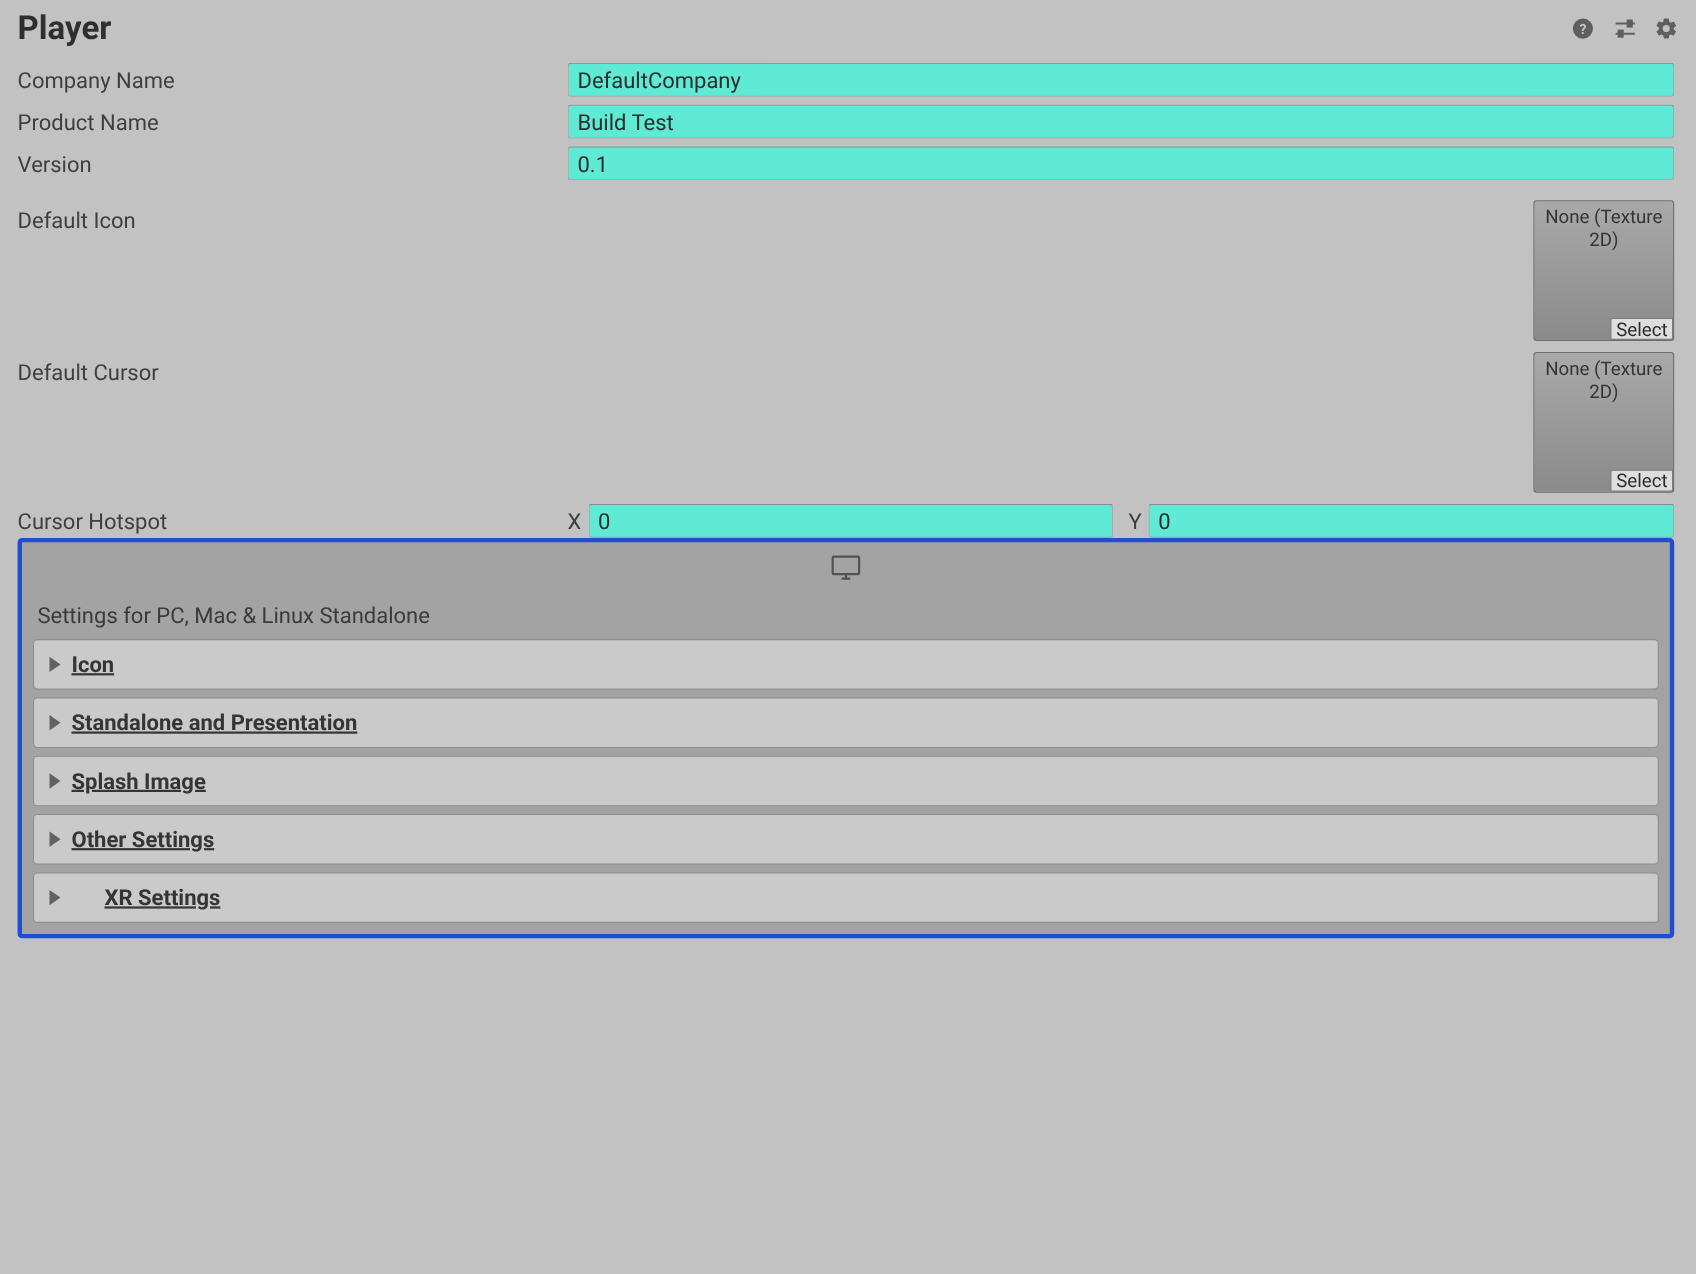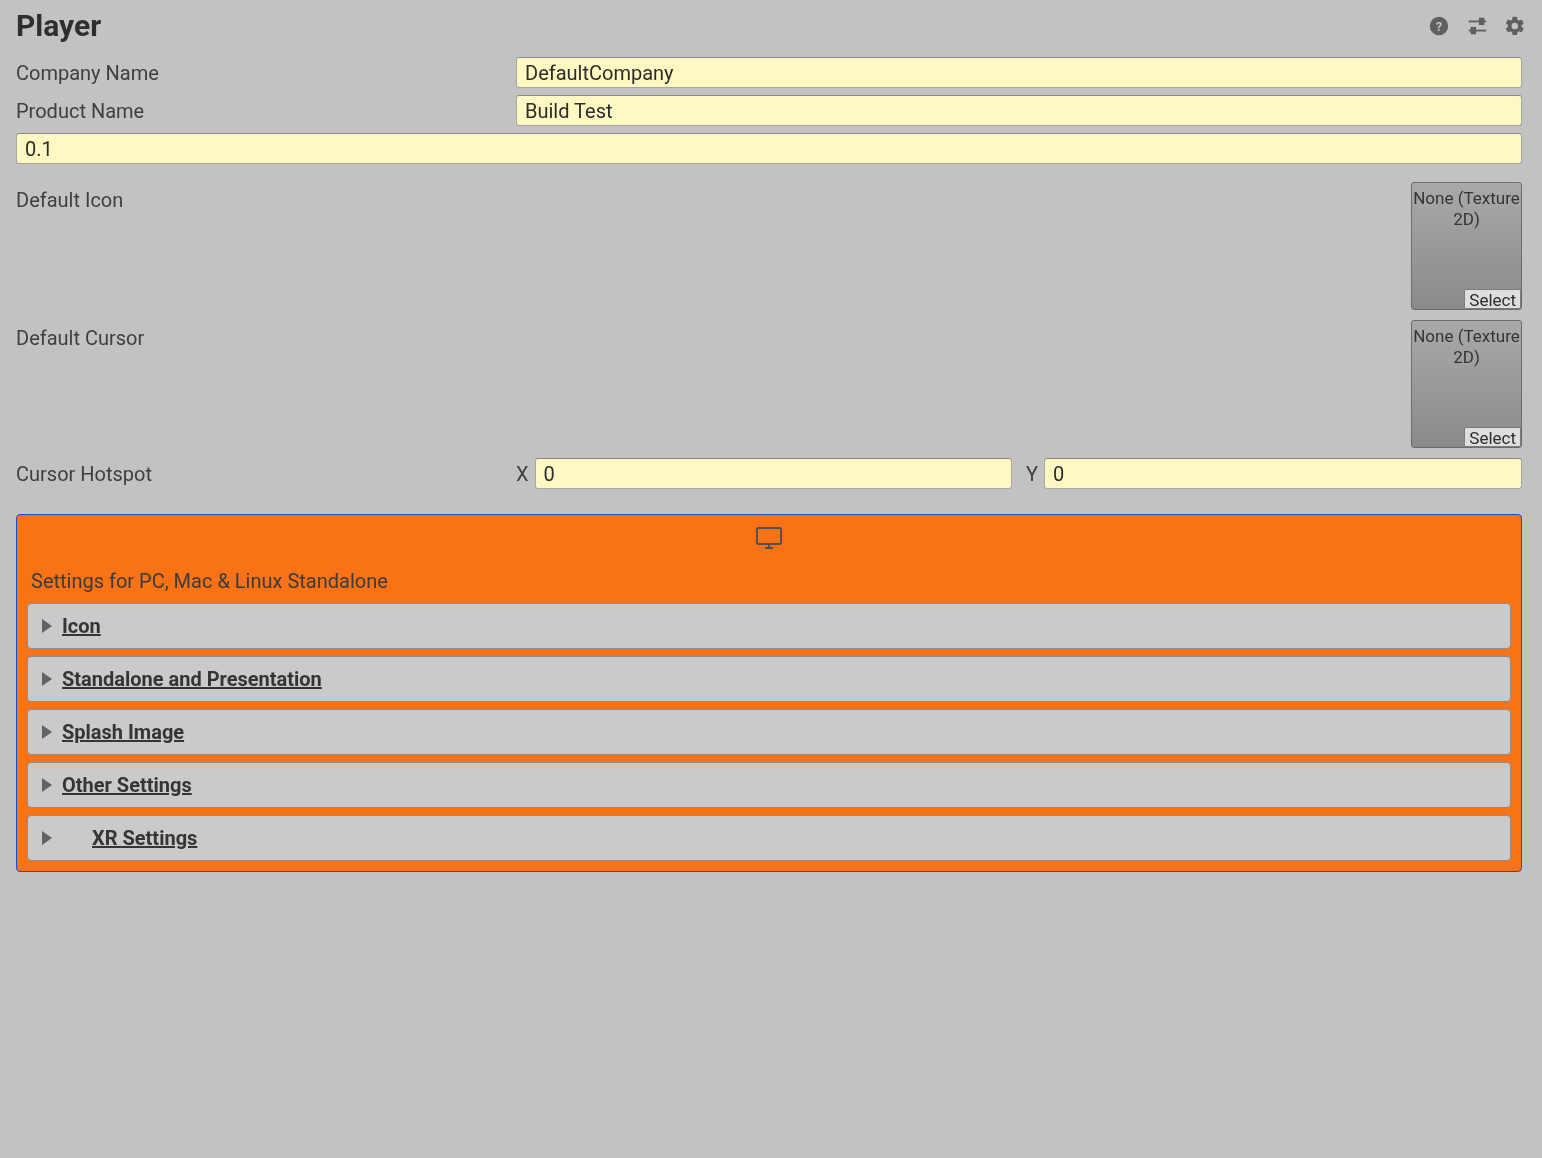--- a/index.html
+++ b/index.html
@@ -50,21 +50,21 @@
   }
   .field-label {
     width: 500px;
     flex-shrink: 0;
     font-size: 20px;
     color: #3f3f3f;
   }
   .text-input {
     flex: 1;
     height: 31px;
-    background: #fef9c3;
+    background: #5eead4;
     border: 1px solid #a6a6a6;
     border-top-color: #8a8a8a;
     border-radius: 3px;
     padding: 0 8px;
     font-size: 20px;
     color: #2c2c2c;
     font-family: inherit;
   }
   .gap-top {
     margin-top: 18px;
@@ -78,21 +78,21 @@
     width: 500px;
     flex-shrink: 0;
     font-size: 20px;
     color: #3f3f3f;
     padding-top: 6px;
   }
   .texture-spacer {
     flex: 1;
   }
   .texture-box {
-    width: 111px;
+    width: 128px;
     height: 128px;
     background: linear-gradient(to bottom, #a9a9a9 0%, #8a8a8a 100%);
     border: 1px solid #6c6c6c;
     border-radius: 3px;
     position: relative;
     display: flex;
     flex-direction: column;
     align-items: flex-end;
     justify-content: flex-start;
     padding-top: 5px;
@@ -137,25 +137,24 @@
     flex: 1;
     display: flex;
     align-items: center;
     gap: 6px;
   }
   .axis-label {
     font-size: 20px;
     color: #3f3f3f;
   }
   .platform-panel {
-    border: 1px solid #1d4ed8;
+    border: 4px solid #1d4ed8;
     border-radius: 4px;
-    background: #f97316;
+    background: #a3a3a3;
     padding: 0;
-    margin-top: 25px;
   }
   .platform-tab-bar {
     display: flex;
     justify-content: center;
     padding: 10px 0 4px 0;
   }
   .monitor-icon {
     width: 30px;
     height: 26px;
     color: #525252;
@@ -233,20 +232,21 @@
     <div class="field-label">Company Name</div>
     <input class="text-input" value="DefaultCompany" style="">
   </div>
 
   <div class="field-row">
     <div class="field-label">Product Name</div>
     <input class="text-input" value="Build Test" style="">
   </div>
 
   <div class="field-row">
+    <div class="field-label">Version</div>
     <input class="text-input" value="0.1" style="">
   </div>
 
   <div class="texture-row gap-top">
     <div class="texture-label">Default Icon</div>
     <div class="texture-spacer"></div>
     <div class="texture-box">
       <div class="texture-text">None (Texture 2D)</div>
       <button class="texture-select-btn">Select</button>
     </div>

